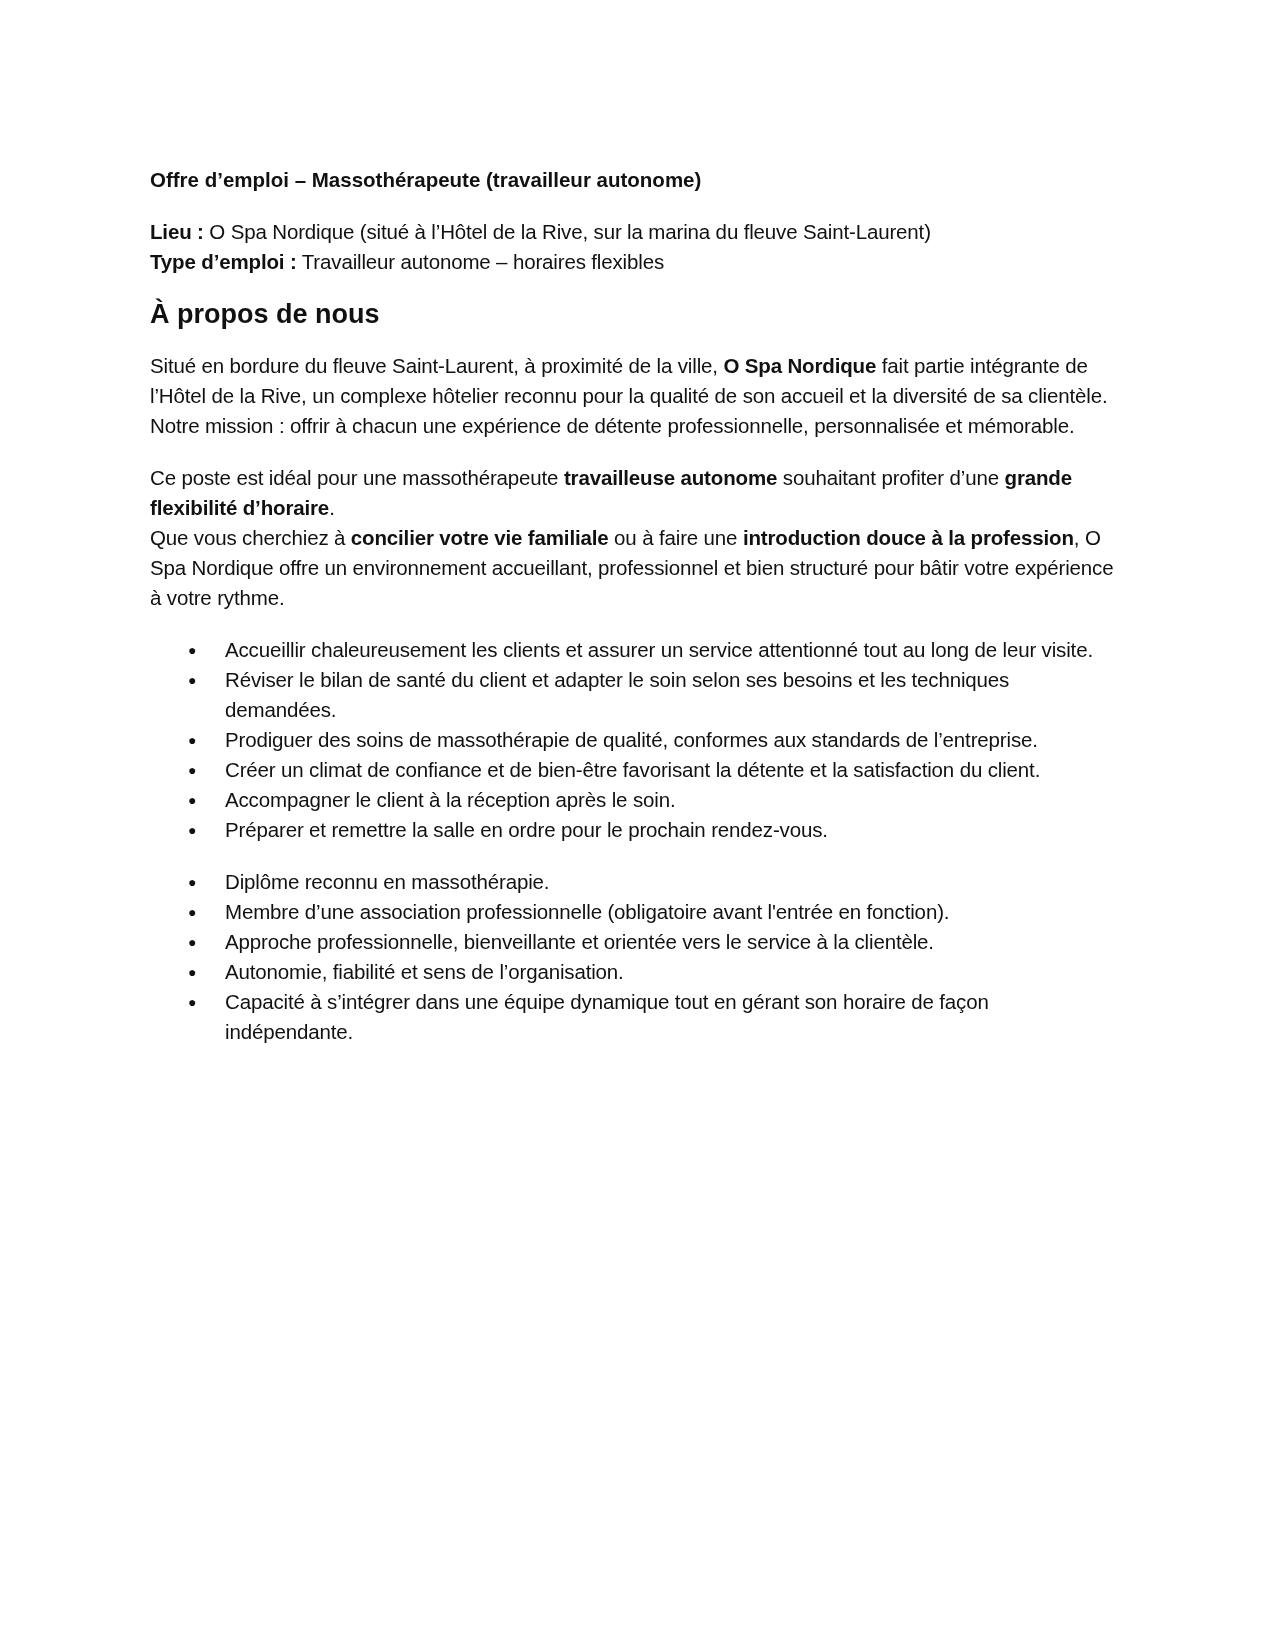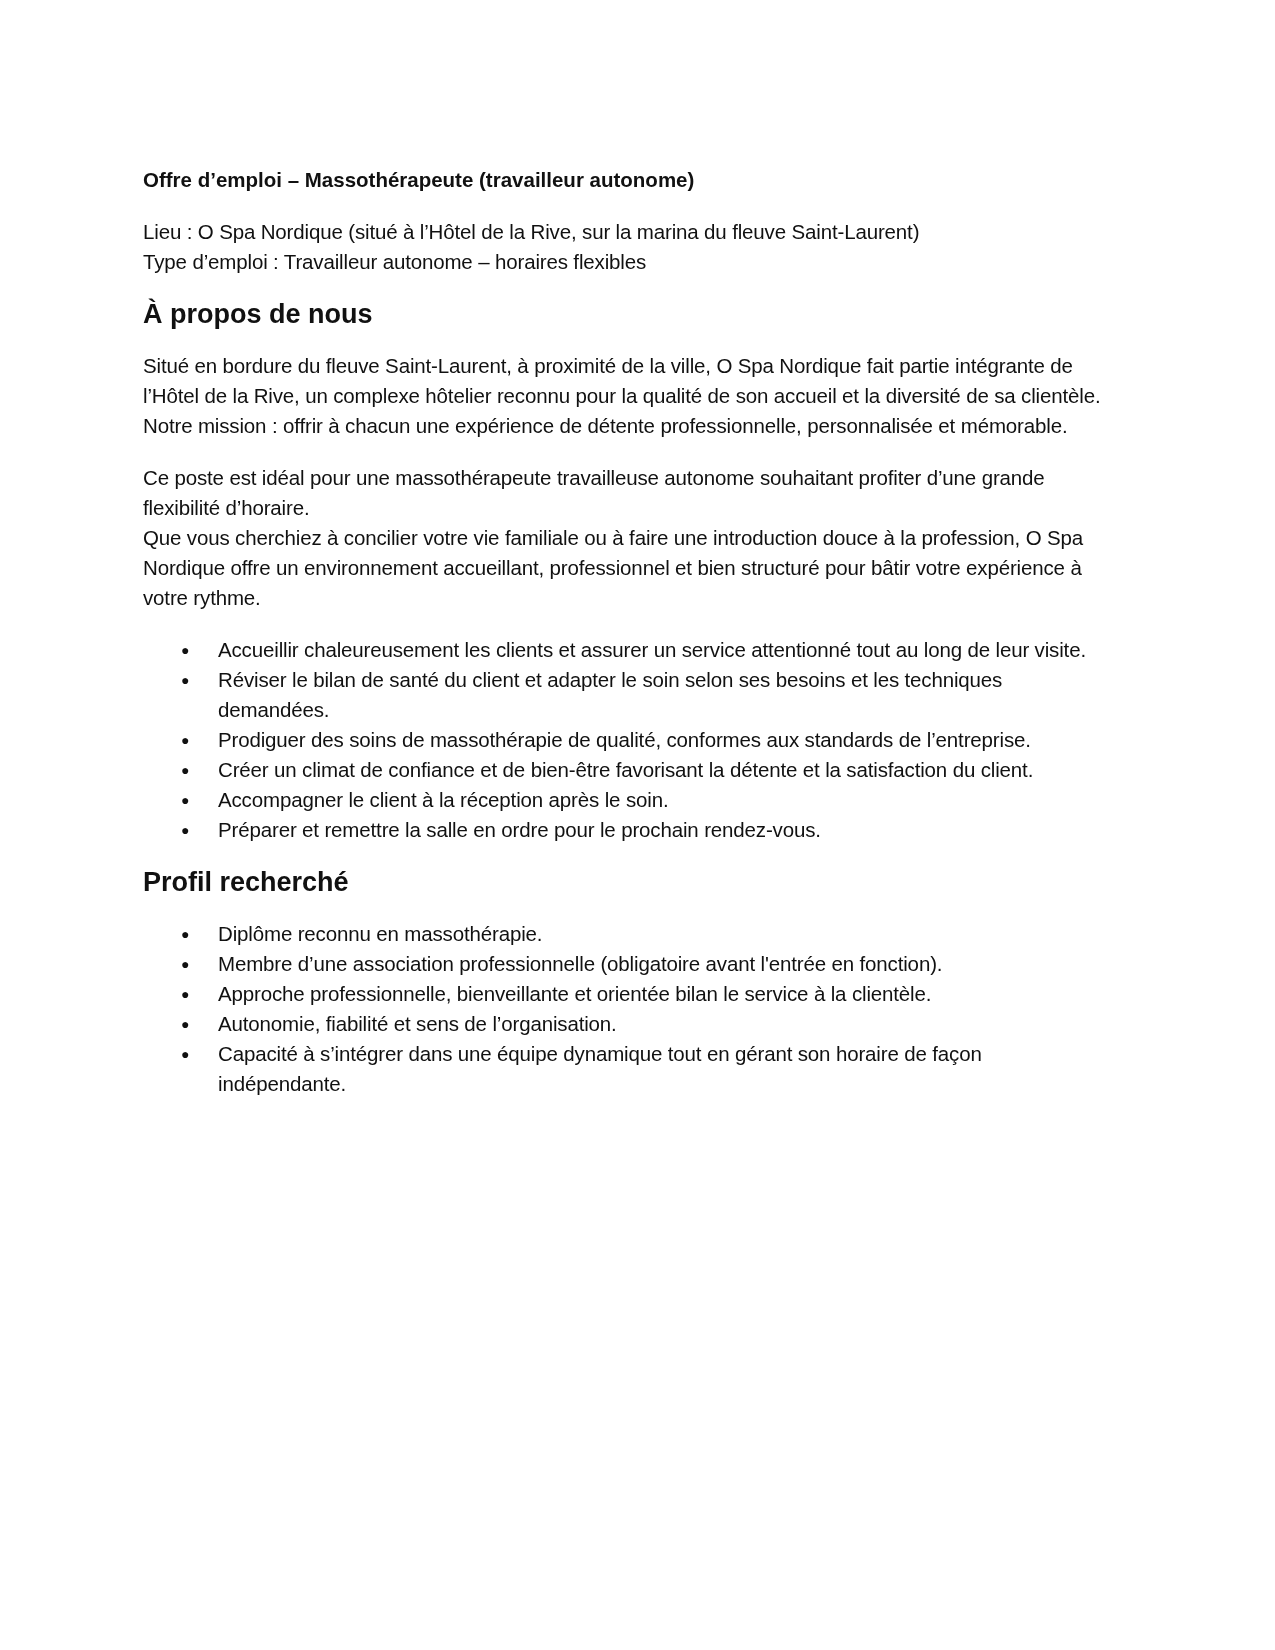--- a/index.html
+++ b/index.html
@@ -1,21 +1,21 @@
 <!DOCTYPE html>
 <html><head>
 <meta charset="utf-8">
 <style>
   html, body { margin: 0; padding: 0; background: #ffffff; }
   body { width: 1275px; height: 1650px; position: relative; overflow: hidden;
          font-family: "Liberation Sans", sans-serif; color: #111111; }
-  .page { position: absolute; left: 143px; top: 165px; width: 970px; }
+  .page { position: absolute; left: 150px; top: 165px; width: 970px; }
   p, h1, h2, ul { margin: 0; padding: 0; }
   .txt { font-size: 20.5px; line-height: 30px; letter-spacing: -0.15px; }
-  .b { font-weight: normal; }
+  .b { font-weight: bold; }
   h1 { font-size: 20.5px; font-weight: bold; line-height: 30px; margin-bottom: 22px; }
   h2 { font-size: 27px; font-weight: bold; line-height: 30px; margin-bottom: 22px; }
   .meta { margin-bottom: 22px; }
   .sec { margin-bottom: 22px; }
   ul { list-style: none; margin-bottom: 22px; }
   li { position: relative; padding-left: 75px; font-size: 20.5px; line-height: 30px; letter-spacing: -0.15px; }
   li .bullet { position: absolute; left: 38px; top: 0; font-size: 14px; }
 </style>
 </head>
 <body>
@@ -41,21 +41,20 @@
 
   <ul>
     <li><span class="bullet">●</span><span>Accueillir chaleureusement les clients et assurer un service attentionné tout au long de leur visite.</span></li>
     <li><span class="bullet">●</span><span>Réviser le bilan de santé du client et adapter le soin selon ses besoins et les techniques demandées.</span></li>
     <li><span class="bullet">●</span><span>Prodiguer des soins de massothérapie de qualité, conformes aux standards de l’entreprise.</span></li>
     <li><span class="bullet">●</span><span>Créer un climat de confiance et de bien-être favorisant la détente et la satisfaction du client.</span></li>
     <li><span class="bullet">●</span><span>Accompagner le client à la réception après le soin.</span></li>
     <li><span class="bullet">●</span><span>Préparer et remettre la salle en ordre pour le prochain rendez-vous.</span></li>
   </ul>
 
-  <h2>Profil recherché</h2>
   <ul>
     <li><span class="bullet">●</span><span>Diplôme reconnu en massothérapie.</span></li>
     <li><span class="bullet">●</span><span>Membre d’une association professionnelle (obligatoire avant l'entrée en fonction).</span></li>
-    <li><span class="bullet">●</span><span>Approche professionnelle, bienveillante et orientée bilan le service à la clientèle.</span></li>
+    <li><span class="bullet">●</span><span>Approche professionnelle, bienveillante et orientée vers le service à la clientèle.</span></li>
     <li><span class="bullet">●</span><span>Autonomie, fiabilité et sens de l’organisation.</span></li>
     <li><span class="bullet">●</span><span>Capacité à s’intégrer dans une équipe dynamique tout en gérant son horaire de façon indépendante.</span></li>
   </ul>
 </div>
 
 </body></html>

